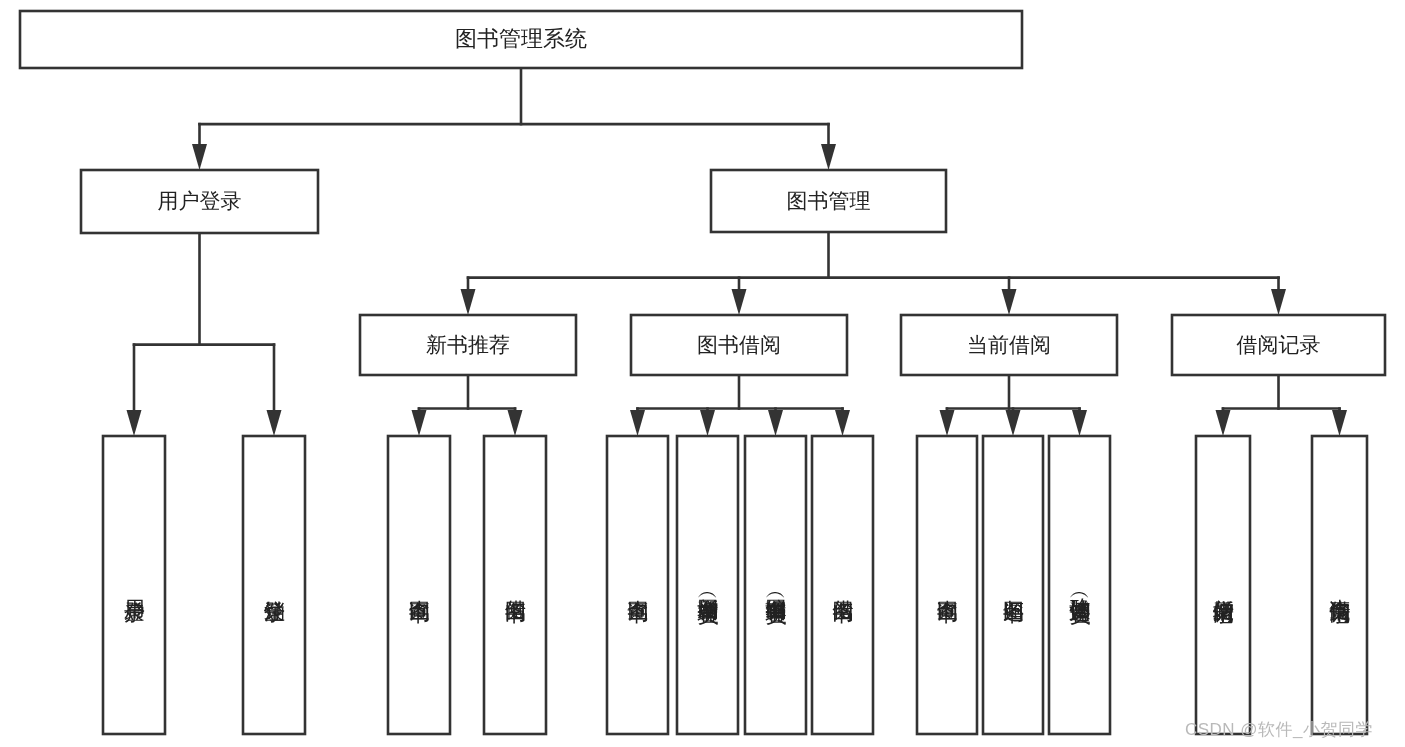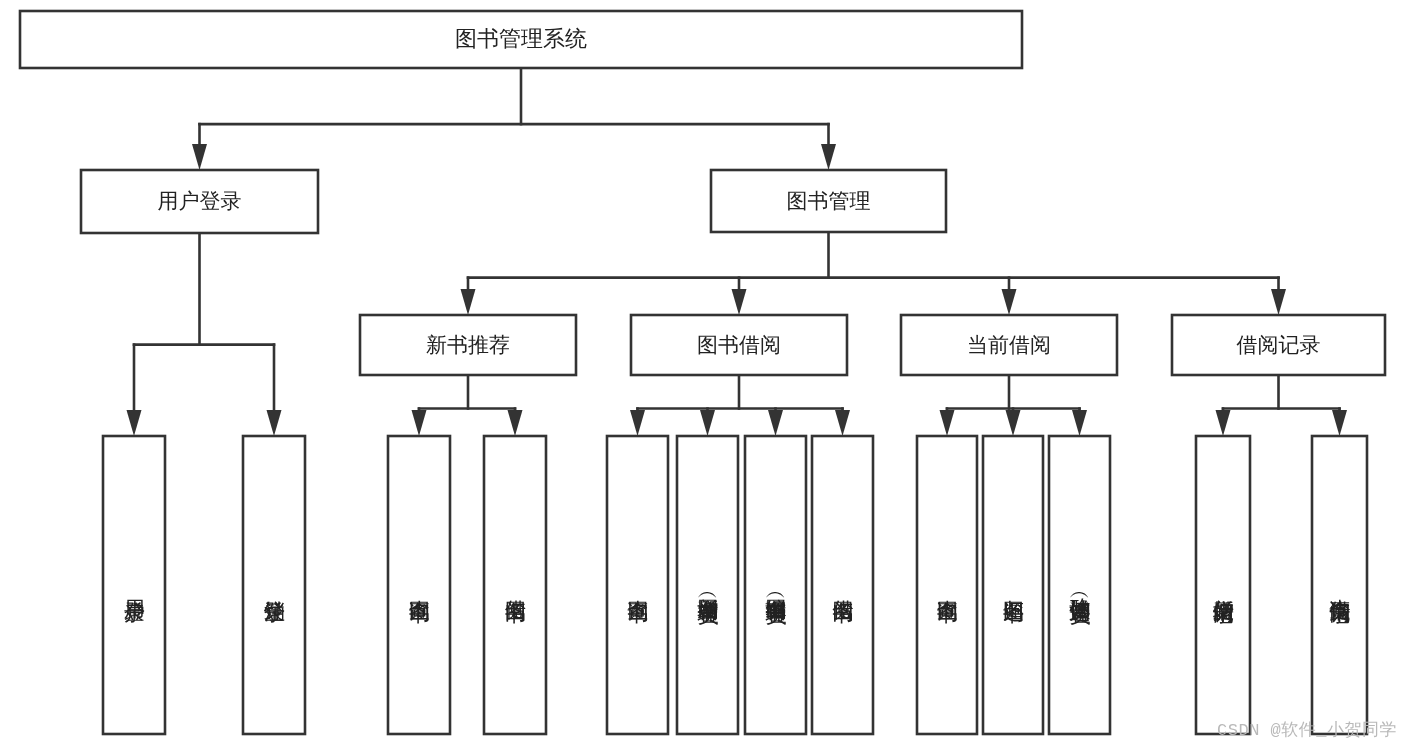--- a/index.html
+++ b/index.html
@@ -69,23 +69,23 @@
     font-family: "Liberation Sans", "DejaVu Sans", sans-serif;
     font-size: 21px;
     line-height: 1.18;
     color: #222222;
     letter-spacing: 1px;
     white-space: nowrap;
     text-align: center;
   }
   .watermark {
     position: absolute;
-    right: 8px;
+    right: 32px;
     bottom: 6px;
-    font-family: Liberation Mono, monospace;
+    font-family: Liberation Sans, sans-serif;
     font-size: 17px;
     color: #b9b9b9;
     letter-spacing: 0.5px;
     user-select: none;
     white-space: nowrap;
   }
 </style>
 </head>
 <body>
 

